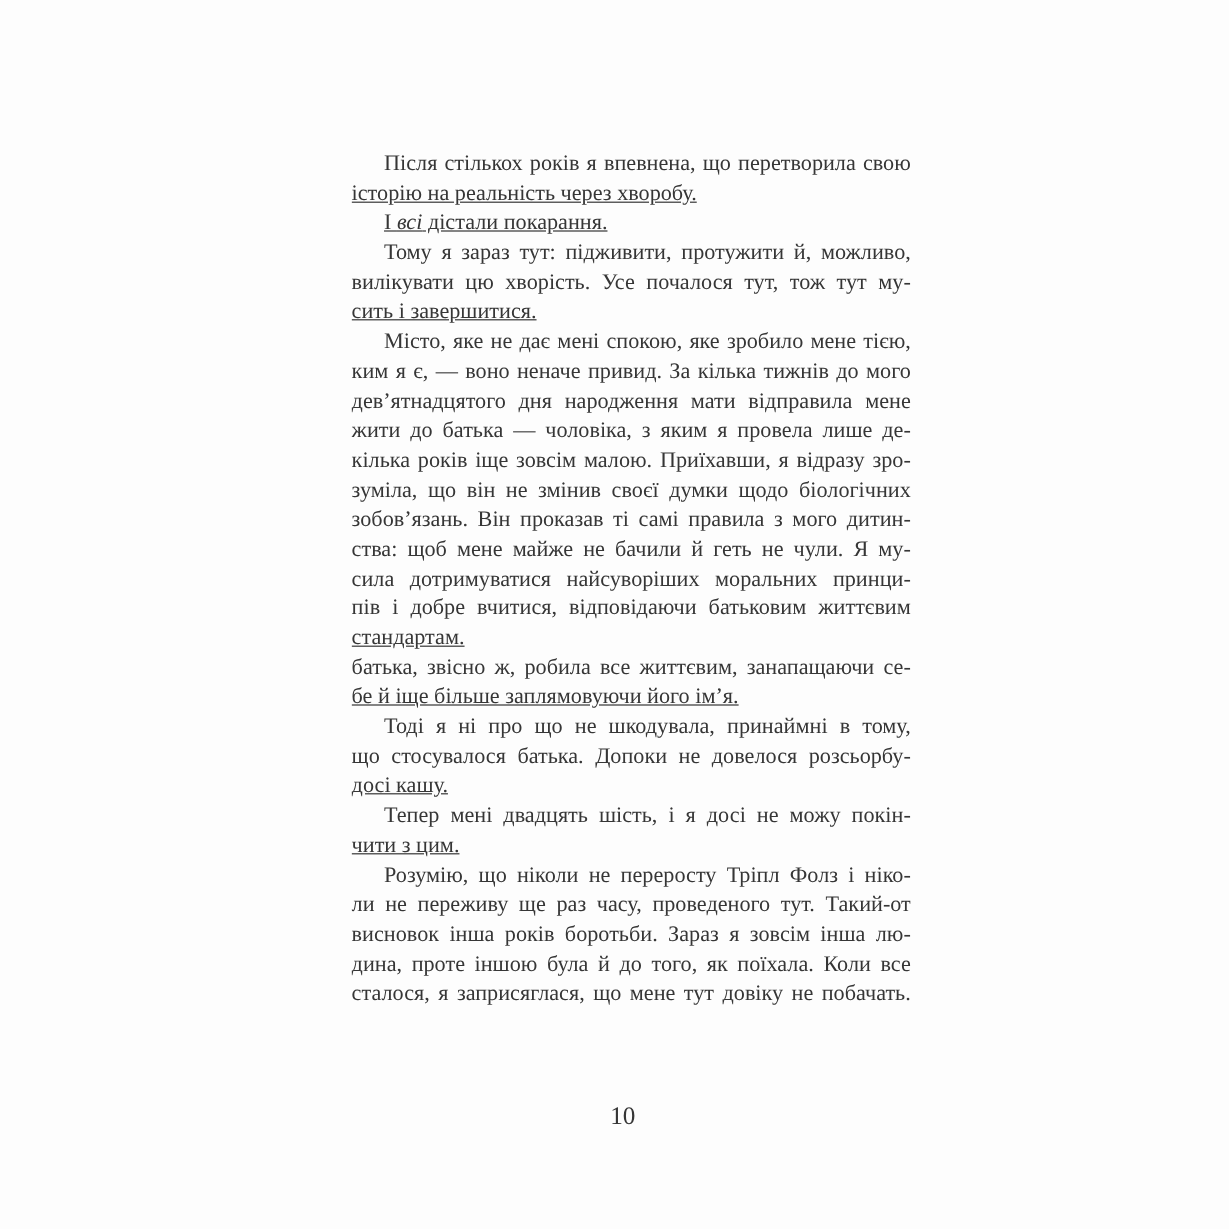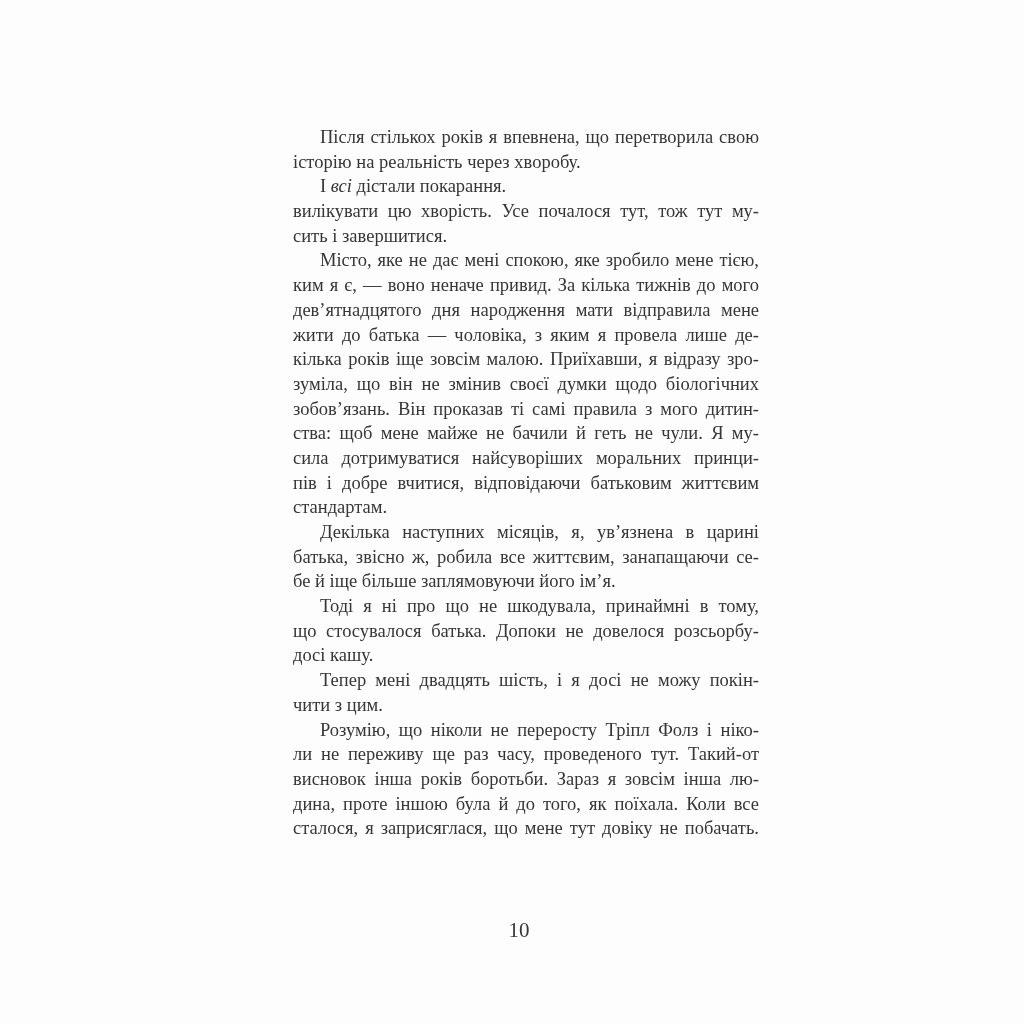--- a/index.html
+++ b/index.html
@@ -40,20 +40,21 @@
     text-align: justify;
     text-align-last: justify;
     -moz-text-align-last: justify;
   }
   .line.indent {
     text-indent: 27px;
   }
   .line.final {
     text-align: left;
     text-align-last: left;
+    text-decoration: underline;
     -moz-text-align-last: left;
   }
   .it { font-style: italic; }
   .page-number {
     position: absolute;
     left: 286px;
     top: 919px;
     width: 466px;
     text-align: center;
     font-size: 21px;
@@ -67,38 +68,38 @@
 <div class="book-page">
   <div class="text-block">
       <div class="para">
         <div class="line indent"><span>Після стількох років я впевнена, що перетворила свою</span></div>
         <div class="line final"><span>історію на реальність через хворобу.</span></div>
       </div>
       <div class="para">
         <div class="line indent final"><span>І </span><span class="it">всі</span><span> дістали покарання.</span></div>
       </div>
       <div class="para">
+        <div class="line indent"><span>Тому я зараз тут: підживити, протужити й, можливо,</span></div>
         <div class="line"><span>вилікувати цю хворість. Усе почалося тут, тож тут му-</span></div>
         <div class="line final"><span>сить і завершитися.</span></div>
       </div>
       <div class="para">
         <div class="line indent"><span>Місто, яке не дає мені спокою, яке зробило мене тією,</span></div>
         <div class="line"><span>ким я є, — воно неначе привид. За кілька тижнів до мого</span></div>
         <div class="line"><span>дев’ятнадцятого дня народження мати відправила мене</span></div>
         <div class="line"><span>жити до батька — чоловіка, з яким я провела лише де-</span></div>
         <div class="line"><span>кілька років іще зовсім малою. Приїхавши, я відразу зро-</span></div>
         <div class="line"><span>зуміла, що він не змінив своєї думки щодо біологічних</span></div>
         <div class="line"><span>зобов’язань. Він проказав ті самі правила з мого дитин-</span></div>
         <div class="line"><span>ства: щоб мене майже не бачили й геть не чули. Я му-</span></div>
         <div class="line"><span>сила дотримуватися найсуворіших моральних принци-</span></div>
         <div class="line"><span>пів і добре вчитися, відповідаючи батьковим життєвим</span></div>
         <div class="line final"><span>стандартам.</span></div>
       </div>
       <div class="para">
-        <div class="line indent"><span>Декілька наступних місяців, я, ув’язнена в царині</span></div>
         <div class="line"><span>батька, звісно ж, робила все життєвим, занапащаючи се-</span></div>
         <div class="line final"><span>бе й іще більше заплямовуючи його ім’я.</span></div>
       </div>
       <div class="para">
         <div class="line indent"><span>Тоді я ні про що не шкодувала, принаймні в тому,</span></div>
         <div class="line"><span>що стосувалося батька. Допоки не довелося розсьорбу-</span></div>
         <div class="line final"><span>досі кашу.</span></div>
       </div>
       <div class="para">
         <div class="line indent"><span>Тепер мені двадцять шість, і я досі не можу покін-</span></div>

